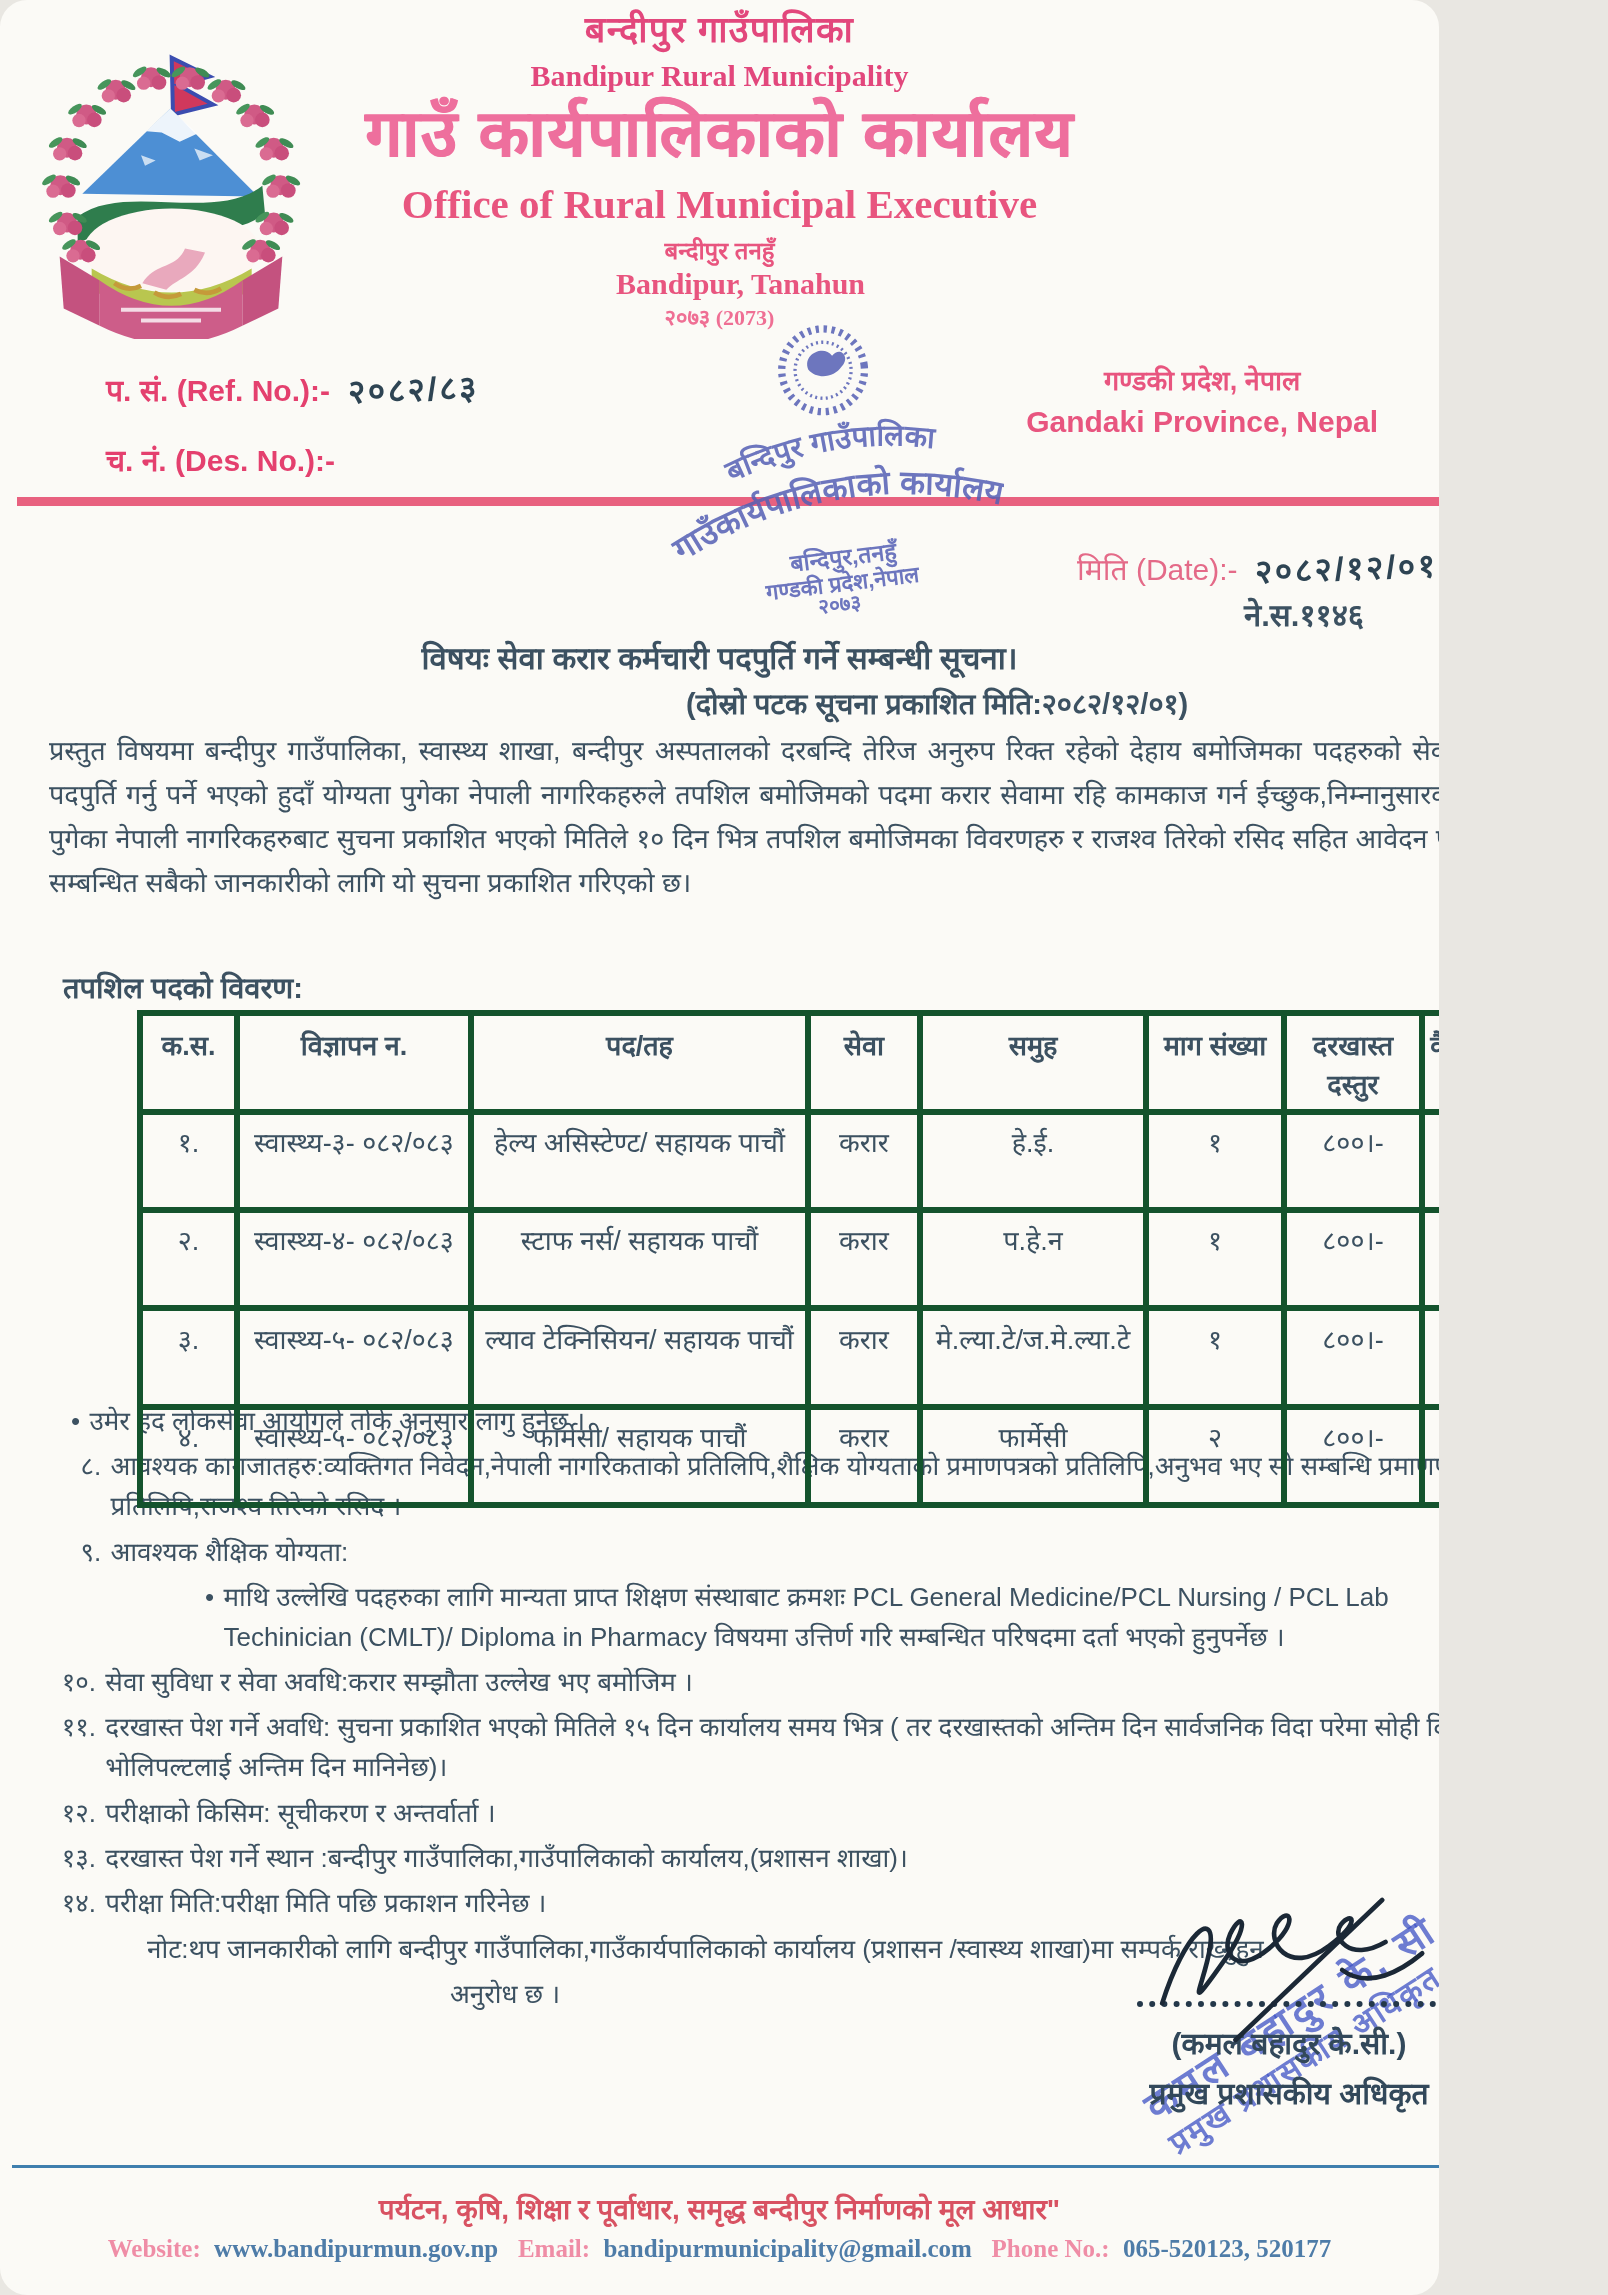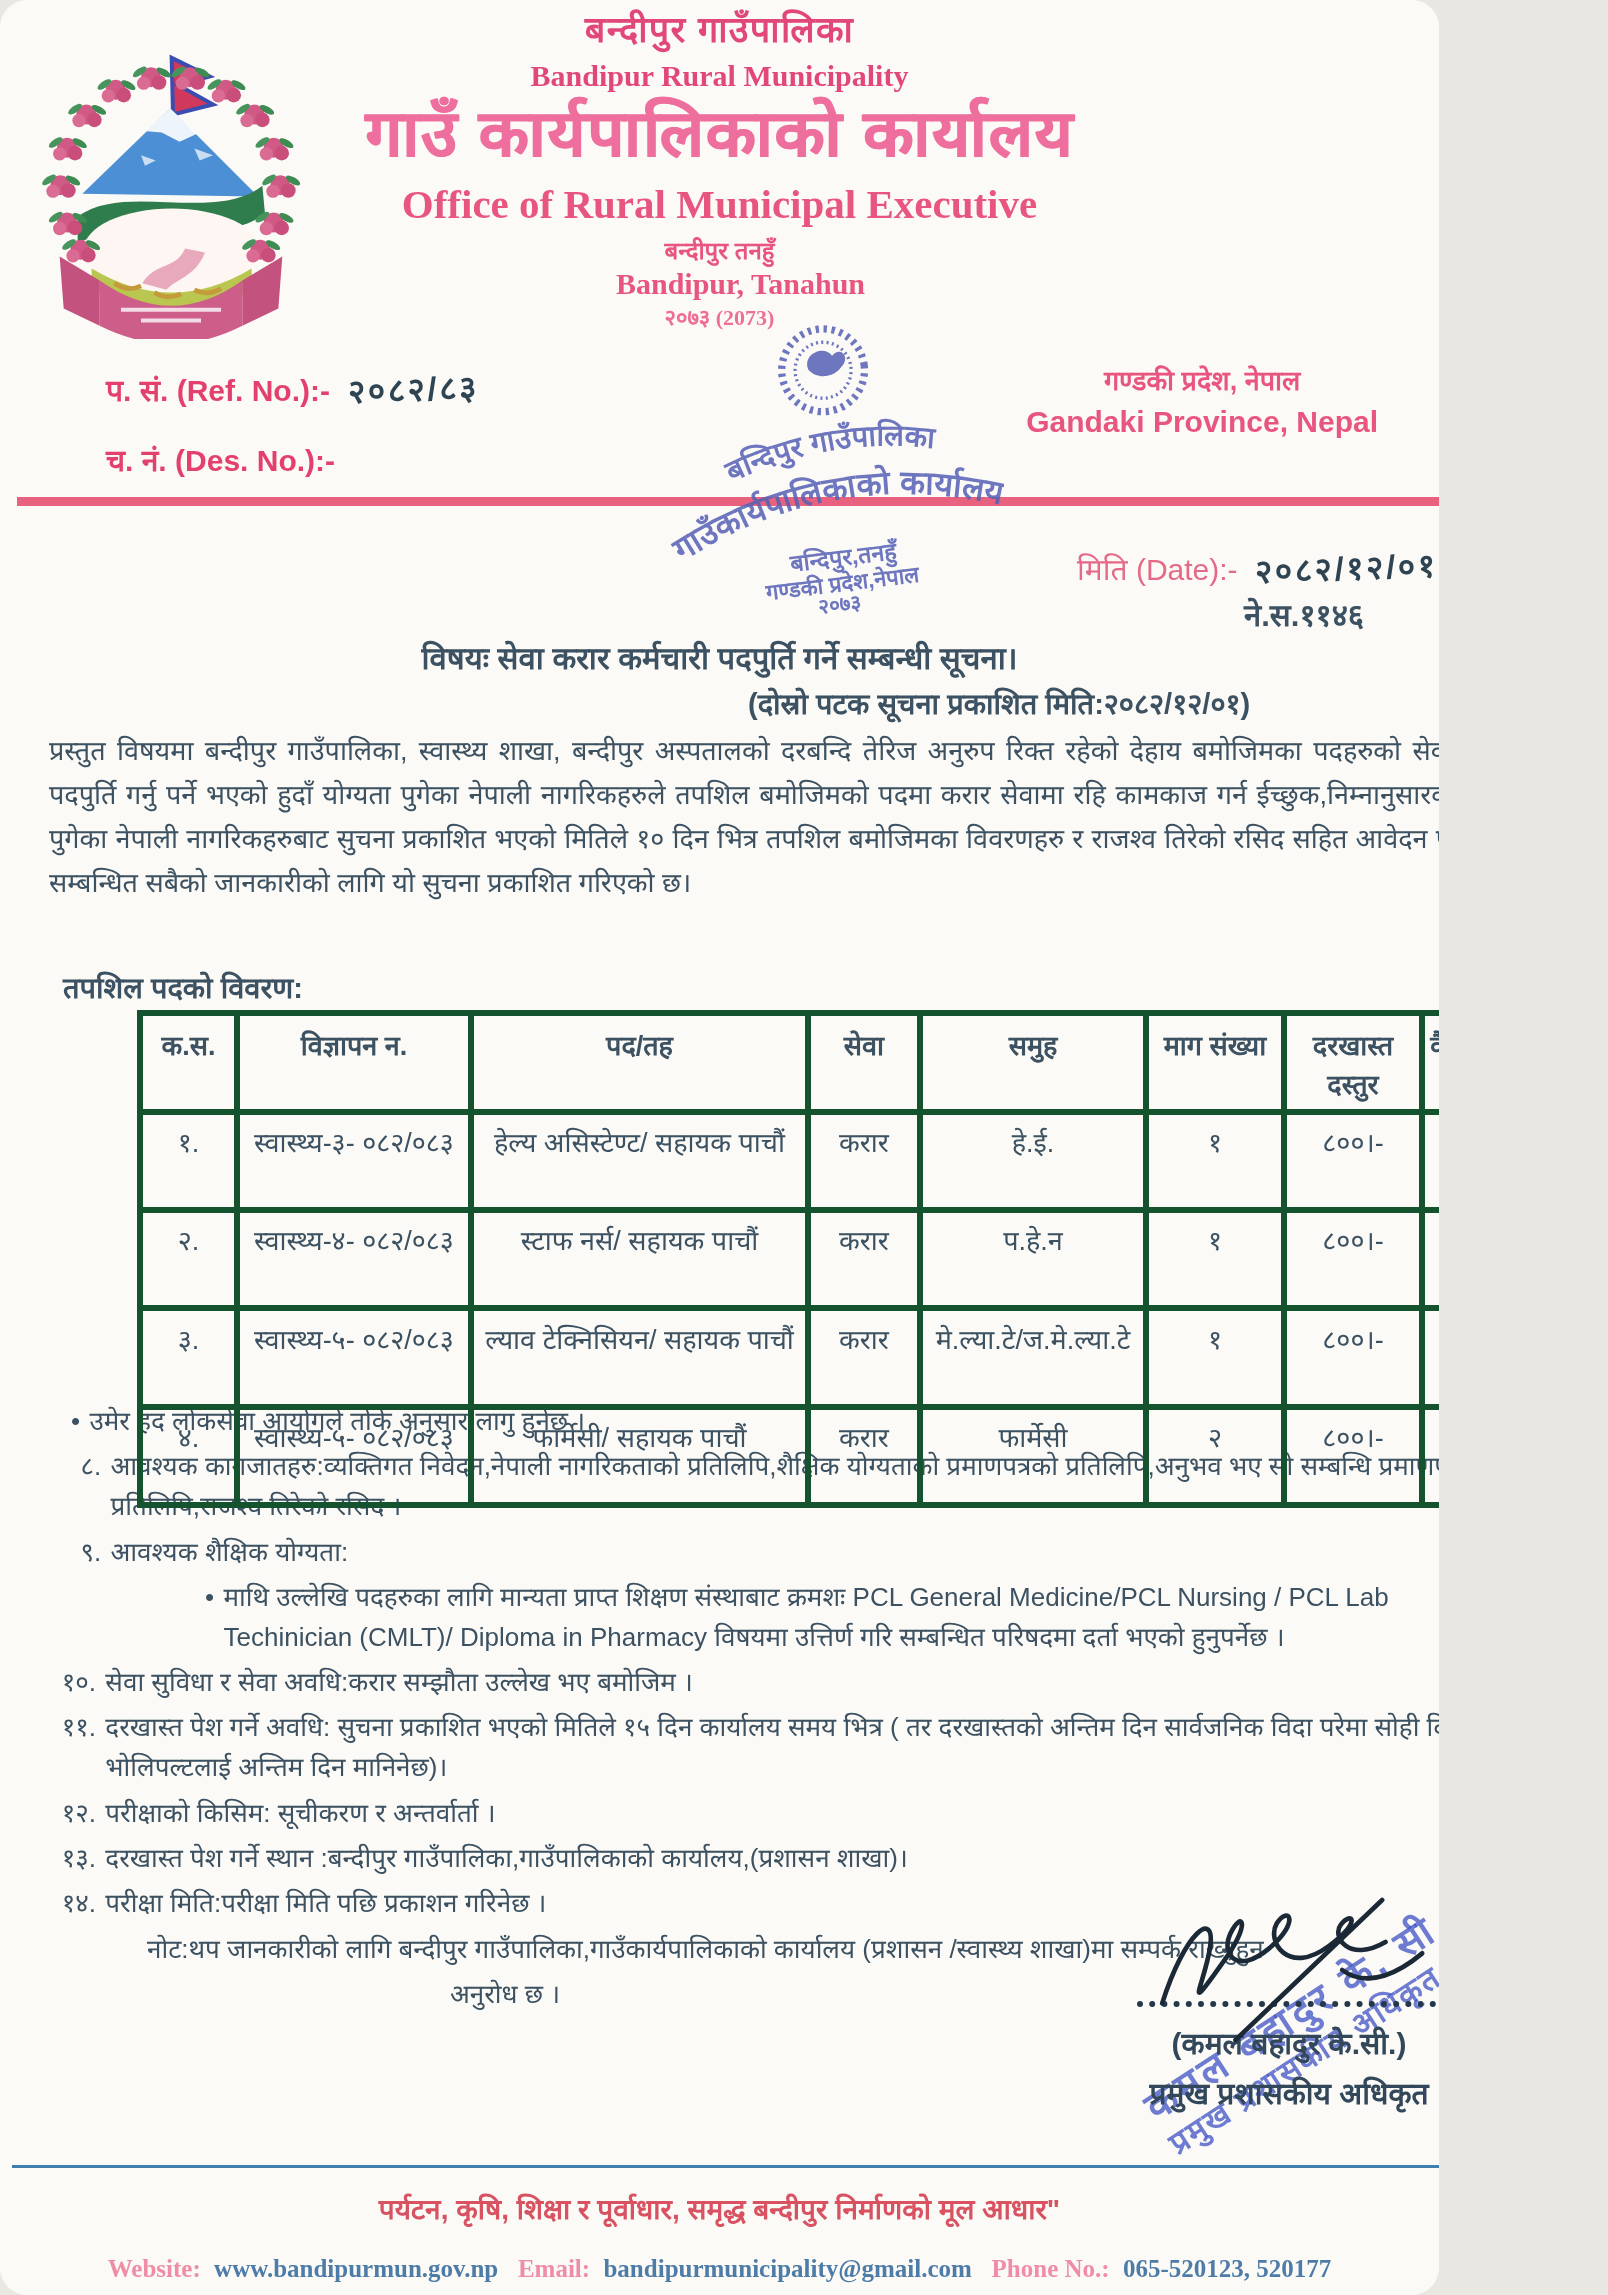--- a/index.html
+++ b/index.html
@@ -26,21 +26,21 @@
   .prov-np{font-size:27px;}
   .prov-en{font-size:30px;margin-top:6.7px;}
   .rule{position:absolute;left:17.4px;top:497px;width:1574px;height:8.7px;background:#e8617f;z-index:1;}
   .round-stamp{position:absolute;left:640px;top:299px;width:364px;height:317px;z-index:5;opacity:.85;}
   .dateline{position:absolute;left:1077px;top:545px;font-size:30px;z-index:2;}
   .date-lbl{color:#e46a88;font-weight:normal;}
   .serial{position:absolute;left:1244px;top:593px;font-size:31px;font-weight:bold;color:#3c5161;}
   
   .subject{position:absolute;left:0;top:636px;width:100%;text-align:center;
            font-size:31px;font-weight:bold;color:#3c5161;}
-  .subject2{position:absolute;left:748px;top:683px;font-size:29px;font-weight:bold;color:#3c5161;}
+  .subject2{position:absolute;left:686px;top:683px;font-size:29px;font-weight:bold;color:#3c5161;}
   
   .body-par{position:absolute;left:49px;top:729px;width:1488px;margin:0;
             font-size:27px;line-height:44px;text-align:justify;color:#3c5161;}
   .tbl-title{position:absolute;left:63px;top:967px;font-size:29px;font-weight:bold;color:#3c5161;}
   table.jobs{position:absolute;left:137px;top:1010px;width:1372px;border-collapse:collapse;
              table-layout:fixed;z-index:2;}
   table.jobs th,table.jobs td{border:6px solid #14532d;text-align:center;vertical-align:top;
              padding:9.4px 5.3px 4px;font-size:27px;line-height:39px;color:#3c5161;}
   table.jobs th{font-weight:bold;padding-top:10.7px;}
   table.jobs td{height:79px;}
@@ -65,21 +65,21 @@
   .sig-stamp{position:absolute;left:1135px;top:2089px;width:574px;z-index:3;
              transform:rotate(-33deg);transform-origin:0 0;color:rgba(62,82,196,.75);
              text-align:left;line-height:1.25;}
   .sig-stamp .l1{font-size:40px;font-weight:bold;letter-spacing:4px;}
   .sig-stamp .l2{font-size:31px;font-weight:bold;letter-spacing:2px;}
   
   .f-line{position:absolute;left:12px;top:2165px;width:1584px;height:3.3px;background:#3f7fae;}
   .f-slogan{position:absolute;left:0;top:2189px;width:100%;text-align:center;
             font-size:28px;font-weight:bold;color:#d85262;}
   .f-contact{position:absolute;left:0;top:2235px;width:100%;text-align:center;
-             font-size:25px;font-weight:bold;margin-top:20px;}
+             font-size:25px;font-weight:bold;}
   .f-lbl{color:#ef8da6;}
   .f-val{color:#4e7ca8;}
   .f-contact span{margin:0 6.7px;}
 </style>
 </head>
 <body>
 
 <div class="page">
 
   <svg class="logo" viewBox="0 0 390 435">

